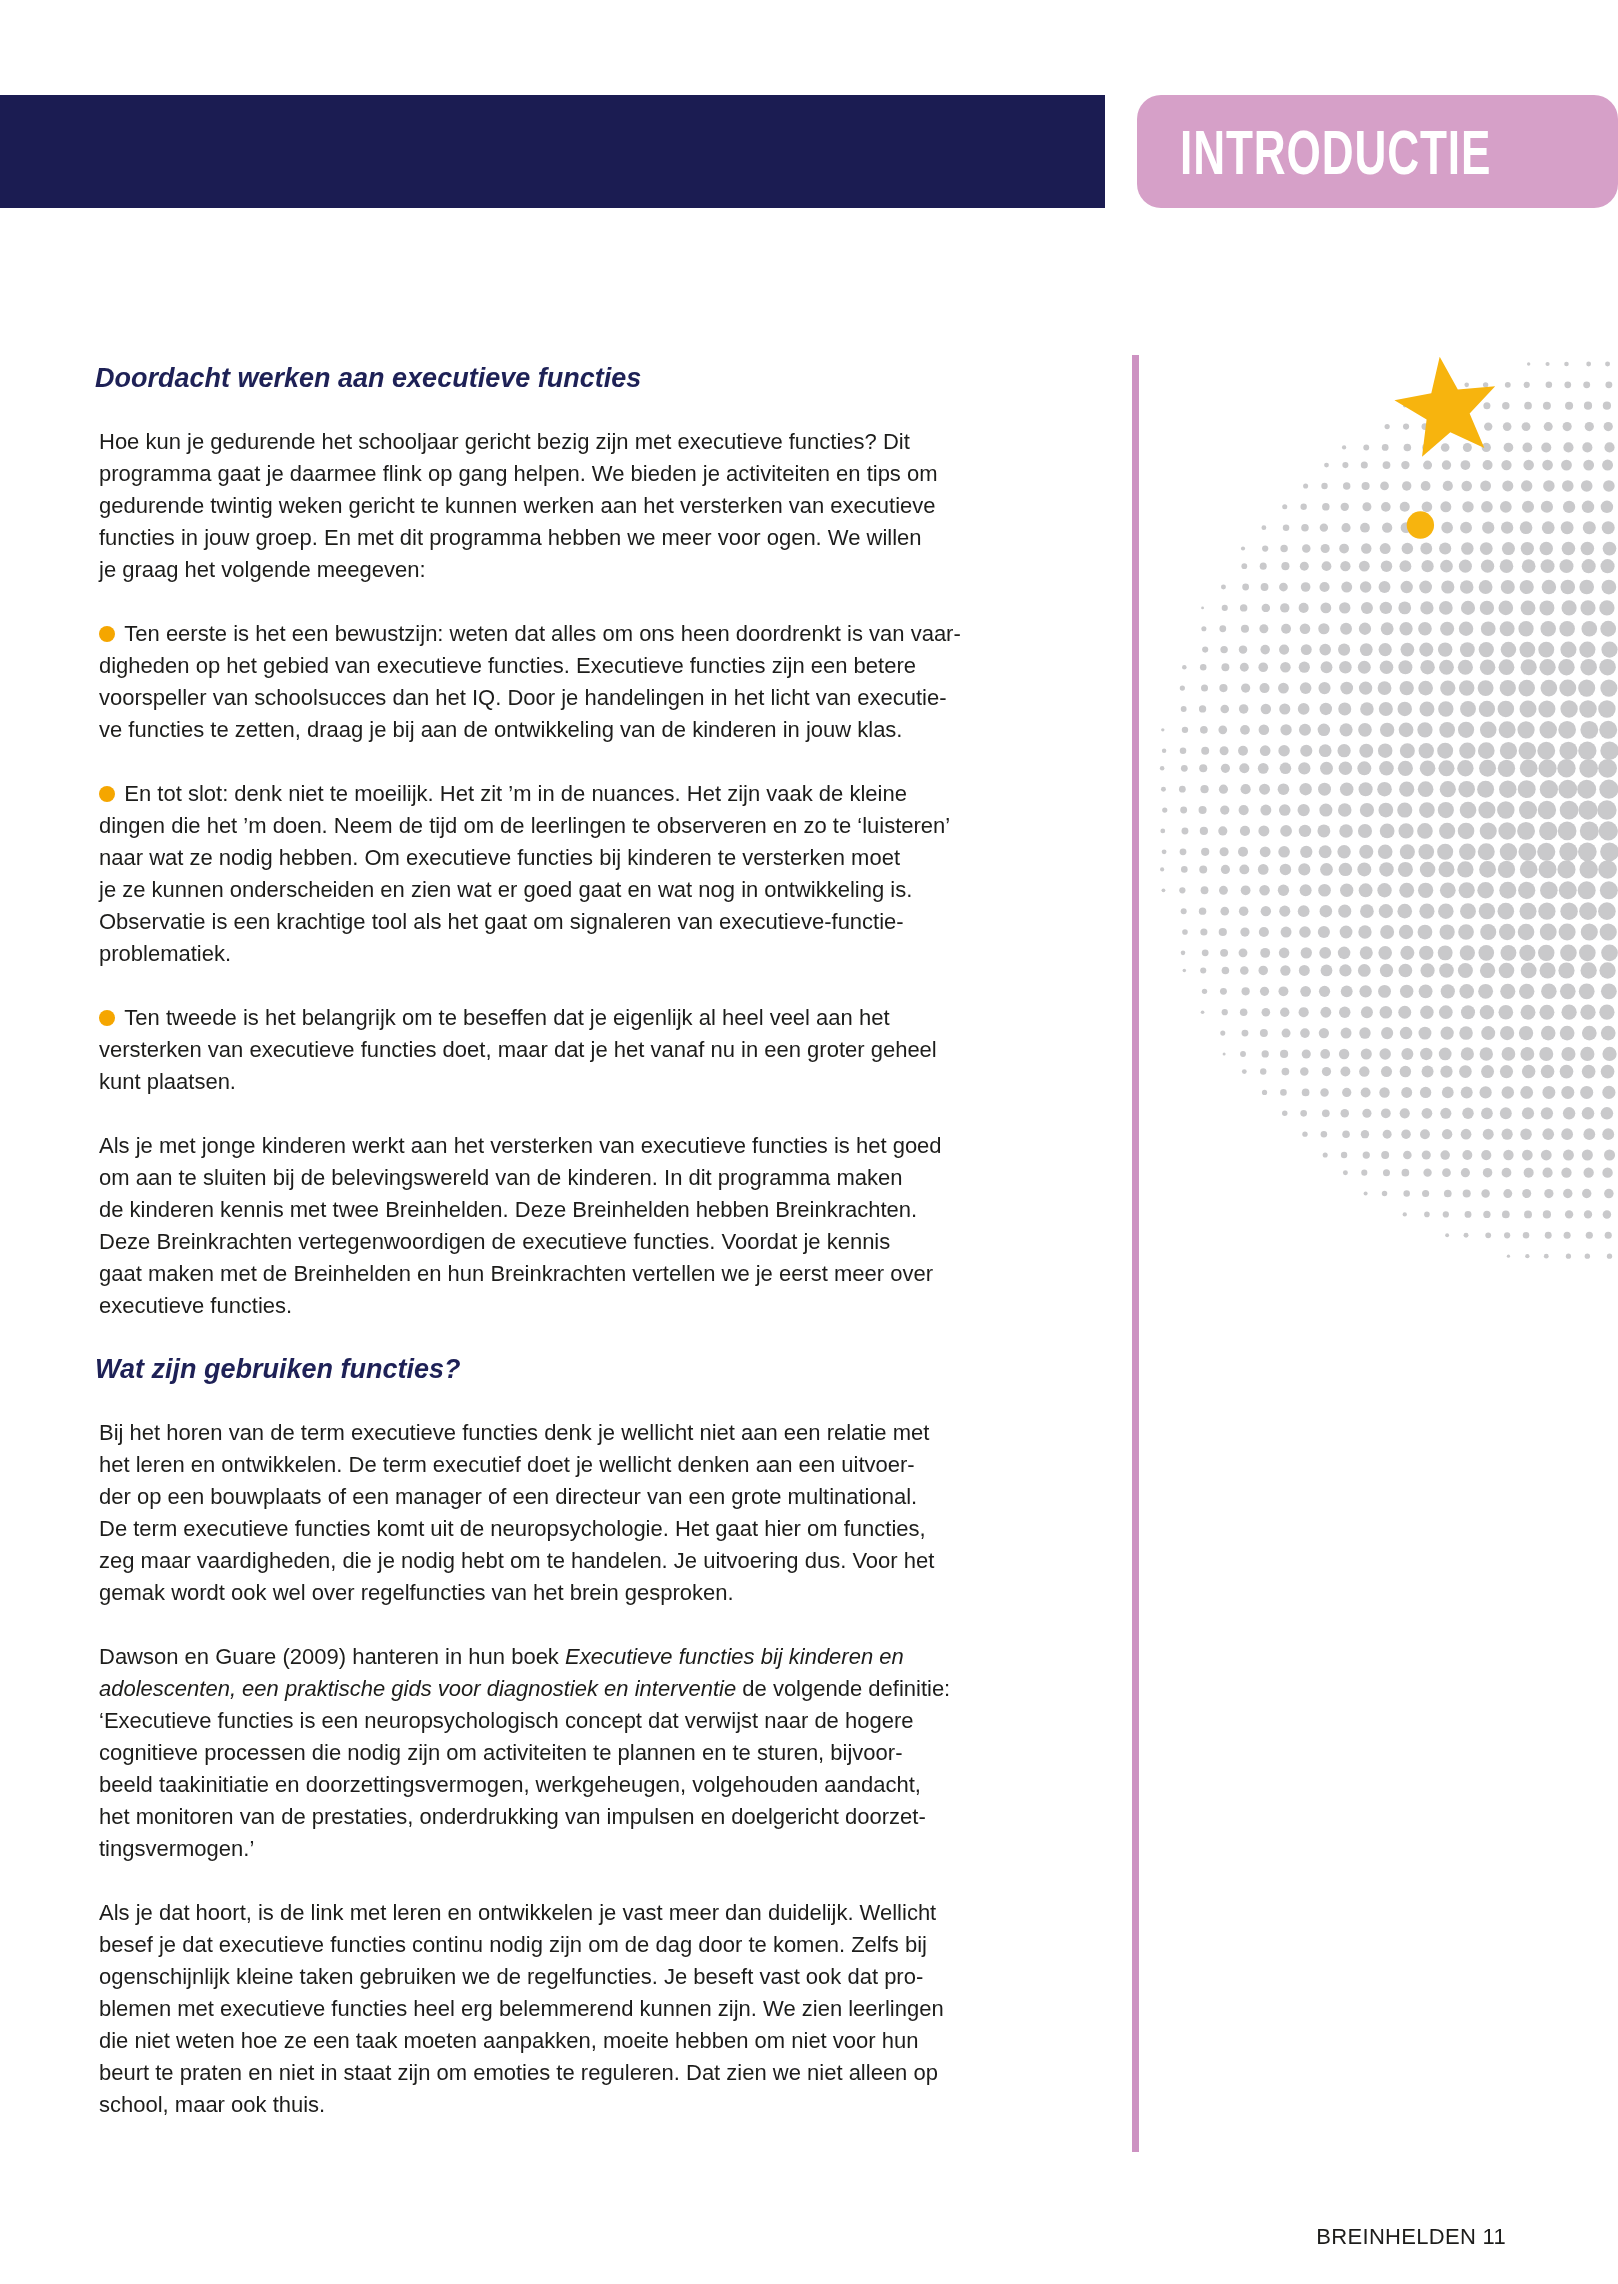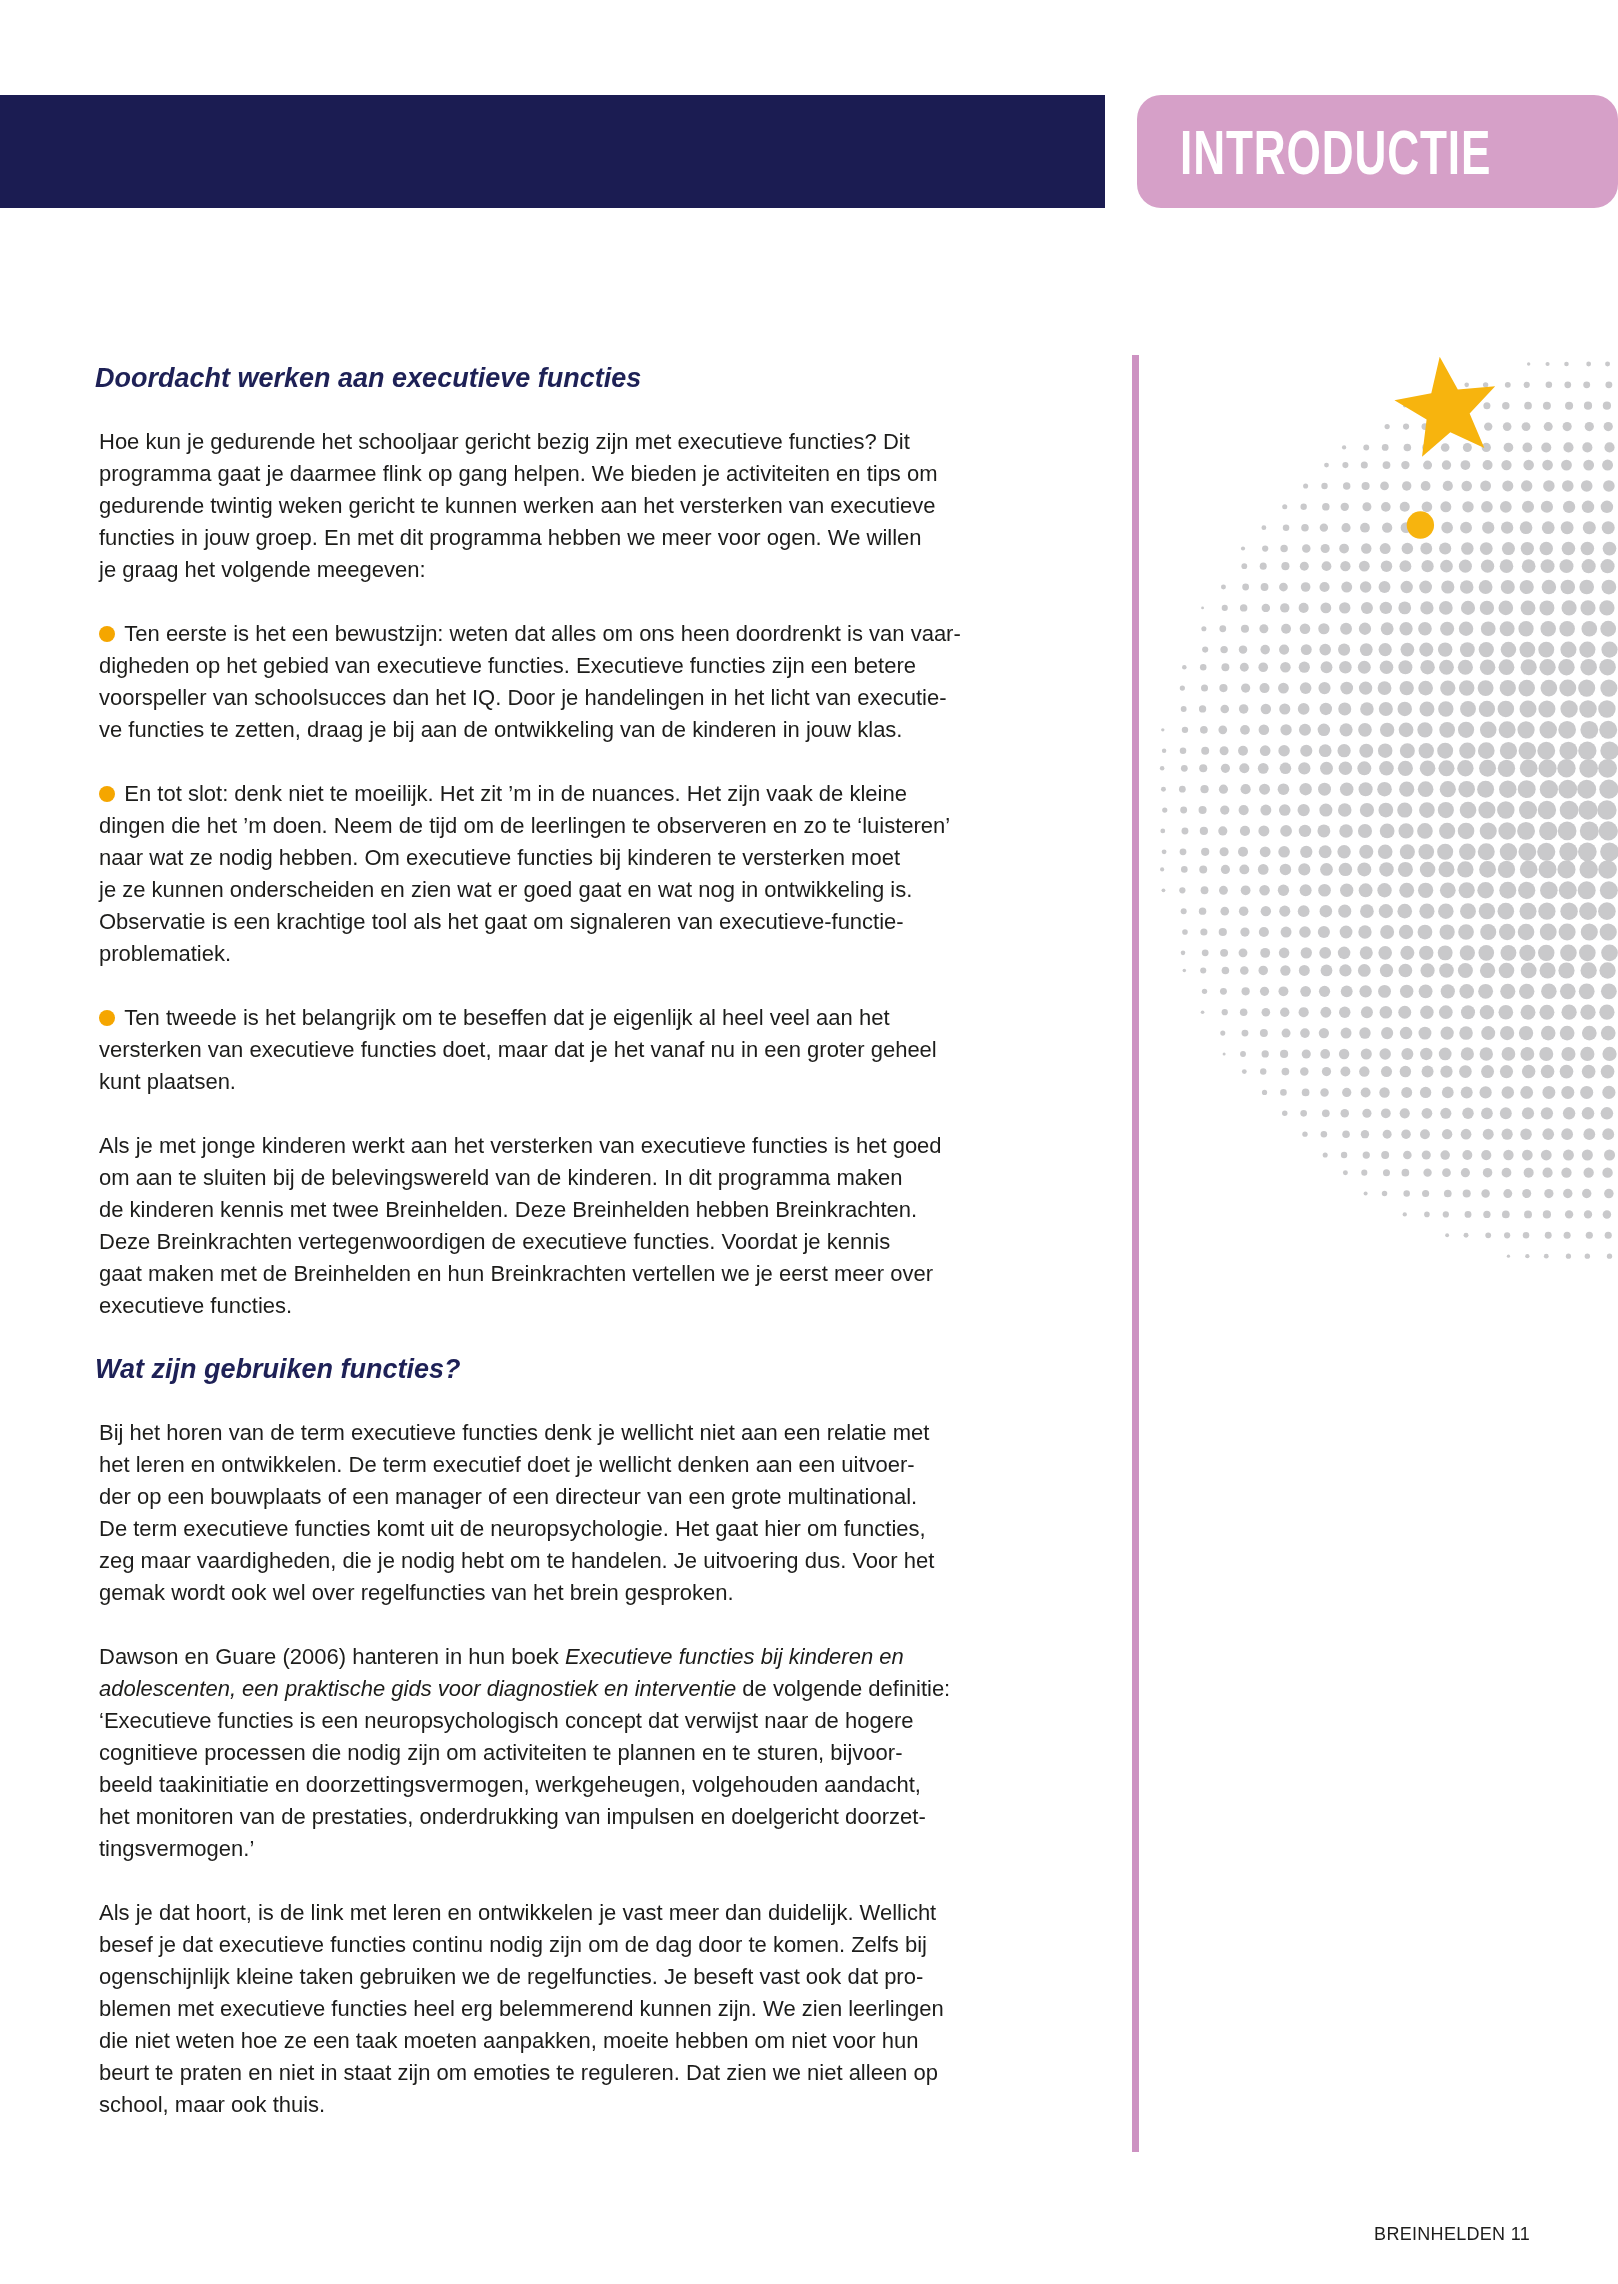--- a/index.html
+++ b/index.html
@@ -85,23 +85,23 @@
     display: inline-block;
     width: 16.3px; height: 16.3px;
     border-radius: 50%;
     background: var(--bullet, #f5a600);
     margin-right: 9px;
     vertical-align: -1.3px;
   }
   
   .page-footer {
     position: absolute;
-    right: 88px;
+    right: 112px;
     top: 2224px;
-    font-size: 18px;
+    font-size: 22px;
     letter-spacing: 0.3px;
     color: var(--text, #1d1d1b);
     white-space: nowrap;
   }
 </style>
 </head>
 <body>
 
 <div class="page">
 
@@ -1007,21 +1007,21 @@
 Deze Breinkrachten vertegenwoordigen de executieve functies. Voordat je kennis
 gaat maken met de Breinhelden en hun Breinkrachten vertellen we je eerst meer over
 executieve functies.</span></p>
       <h2 class="sub">Wat zijn gebruiken functies?</h2>
       <p><span>Bij het horen van de term executieve functies denk je wellicht niet aan een relatie met
 het leren en ontwikkelen. De term executief doet je wellicht denken aan een uitvoer-
 der op een bouwplaats of een manager of een directeur van een grote multinational.
 De term executieve functies komt uit de neuropsychologie. Het gaat hier om functies,
 zeg maar vaardigheden, die je nodig hebt om te handelen. Je uitvoering dus. Voor het
 gemak wordt ook wel over regelfuncties van het brein gesproken.</span></p>
-      <p><span>Dawson en Guare (2006) hanteren in hun boek </span><span class="it">Executieve functies bij kinderen en
+      <p><span>Dawson en Guare (2009) hanteren in hun boek </span><span class="it">Executieve functies bij kinderen en
 adolescenten, een praktische gids voor diagnostiek en interventie</span><span> de volgende definitie:
 ‘Executieve functies is een neuropsychologisch concept dat verwijst naar de hogere
 cognitieve processen die nodig zijn om activiteiten te plannen en te sturen, bijvoor-
 beeld taakinitiatie en doorzettingsvermogen, werkgeheugen, volgehouden aandacht,
 het monitoren van de prestaties, onderdrukking van impulsen en doelgericht doorzet-
 tingsvermogen.’</span></p>
       <p><span>Als je dat hoort, is de link met leren en ontwikkelen je vast meer dan duidelijk. Wellicht
 besef je dat executieve functies continu nodig zijn om de dag door te komen. Zelfs bij
 ogenschijnlijk kleine taken gebruiken we de regelfuncties. Je beseft vast ook dat pro-
 blemen met executieve functies heel erg belemmerend kunnen zijn. We zien leerlingen

